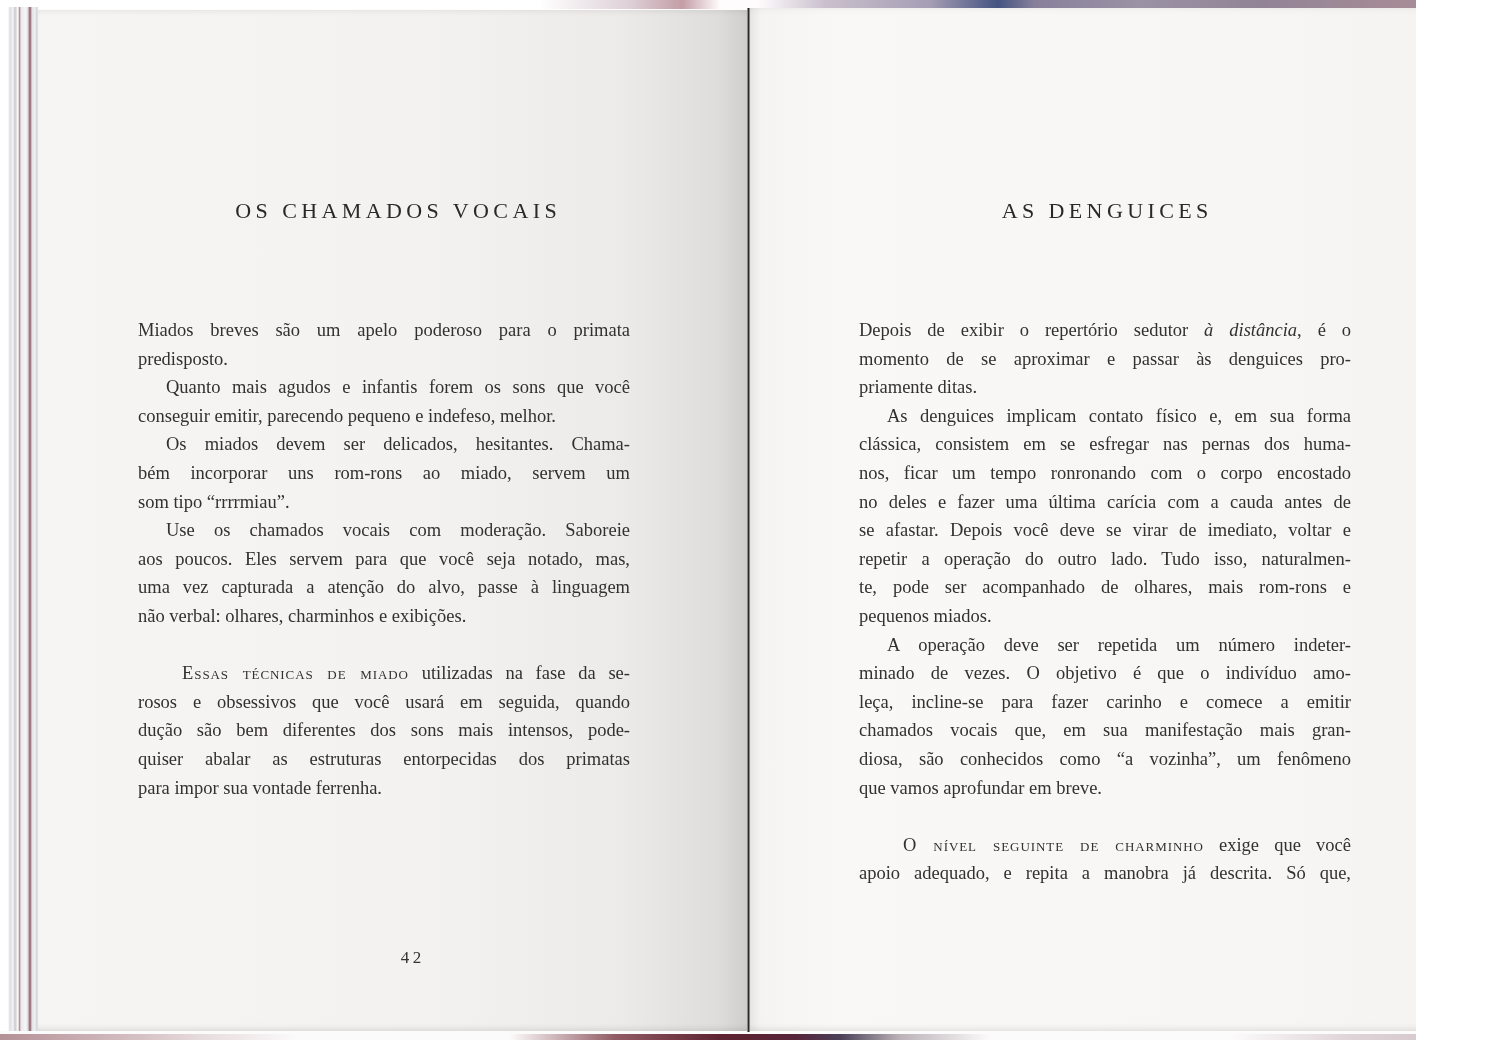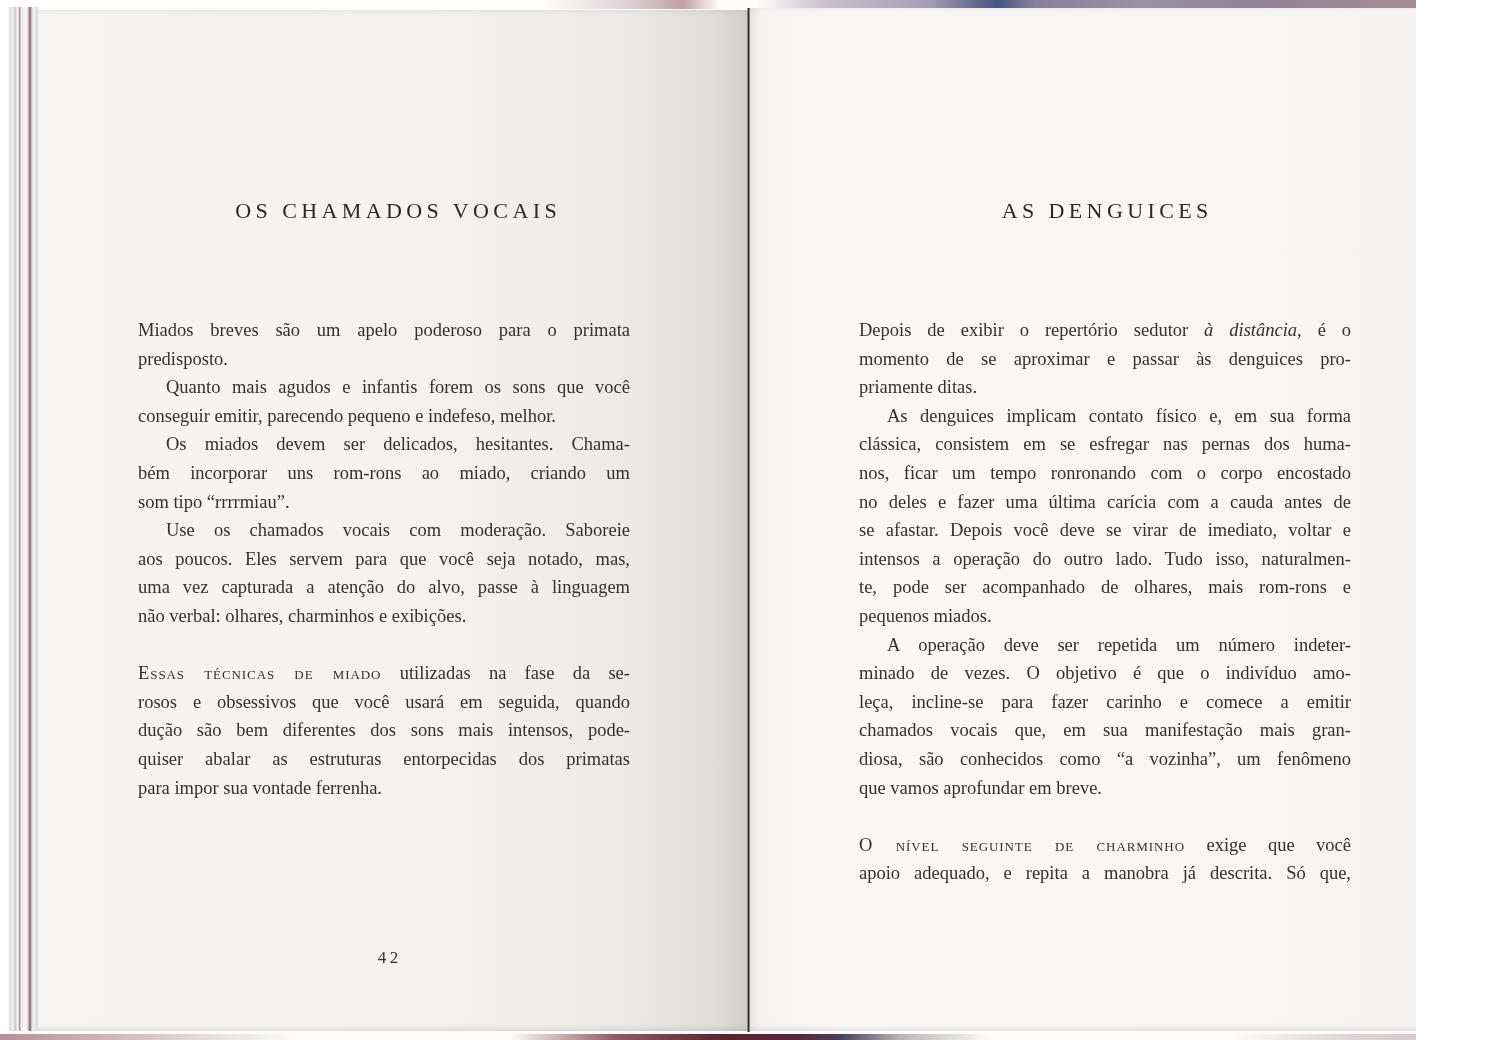--- a/index.html
+++ b/index.html
@@ -55,26 +55,26 @@
 
   .body-col{position:absolute;width:492px;color:#33312d;font-size:18.5px;}
   .page-left  .body-col{left:100px;top:306px;}
   .page-right .body-col{left:109px;top:308px;}
 
   .para{margin:0;}
   .para.gap{margin-top:28.6px;}
   .line{line-height:28.6px;text-align:justify;text-align-last:justify;}
   .line.lastline{text-align-last:left;}
   .line.indent{text-indent:28px;}
-  .sc{font-variant:small-caps;letter-spacing:.05em;}
+  .sc{font-variant:small-caps;letter-spacing:.05em;margin-left:44px;}
   .it{font-style:italic;}
 
   .pagenum{position:absolute;width:492px;text-align:center;top:938px;
     font-size:17px;letter-spacing:.22em;color:#35332f;text-indent:.22em;}
-  .page-left  .pagenum{left:104px;}
+  .page-left  .pagenum{left:127px;}
   .page-right .pagenum{left:109px;}
 </style>
 </head>
 <body>
 
 <div class="scene">
 
   <div class="top-strip"></div>
   <div class="left-edge"></div>
   <div class="right-edge"></div>
@@ -88,21 +88,21 @@
         <div class="para">
           <div class="line">Miados breves são um apelo poderoso para o primata</div>
           <div class="line lastline">predisposto.</div>
         </div>
         <div class="para">
           <div class="line indent">Quanto mais agudos e infantis forem os sons que você</div>
           <div class="line lastline">conseguir emitir, parecendo pequeno e indefeso, melhor.</div>
         </div>
         <div class="para">
           <div class="line indent">Os miados devem ser delicados, hesitantes. Chama-</div>
-          <div class="line">bém incorporar uns rom-rons ao miado, criando um</div>
+          <div class="line">bém incorporar uns rom-rons ao miado, servem um</div>
           <div class="line lastline">som tipo “rrrrmiau”.</div>
         </div>
         <div class="para">
           <div class="line indent">Use os chamados vocais com moderação. Saboreie</div>
           <div class="line">aos poucos. Eles servem para que você seja notado, mas,</div>
           <div class="line">uma vez capturada a atenção do alvo, passe à linguagem</div>
           <div class="line lastline">não verbal: olhares, charminhos e exibições.</div>
         </div>
         <div class="para gap">
           <div class="line"><span class="sc">Essas técnicas de miado</span> utilizadas na fase da se-</div>
@@ -124,21 +124,21 @@
           <div class="line">Depois de exibir o repertório sedutor <span class="it">à distância</span>, é o</div>
           <div class="line">momento de se aproximar e passar às denguices pro-</div>
           <div class="line lastline">priamente ditas.</div>
         </div>
         <div class="para">
           <div class="line indent">As denguices implicam contato físico e, em sua forma</div>
           <div class="line">clássica, consistem em se esfregar nas pernas dos huma-</div>
           <div class="line">nos, ficar um tempo ronronando com o corpo encostado</div>
           <div class="line">no deles e fazer uma última carícia com a cauda antes de</div>
           <div class="line">se afastar. Depois você deve se virar de imediato, voltar e</div>
-          <div class="line">intensos a operação do outro lado. Tudo isso, naturalmen-</div>
+          <div class="line">repetir a operação do outro lado. Tudo isso, naturalmen-</div>
           <div class="line">te, pode ser acompanhado de olhares, mais rom-rons e</div>
           <div class="line lastline">pequenos miados.</div>
         </div>
         <div class="para">
           <div class="line indent">A operação deve ser repetida um número indeter-</div>
           <div class="line">minado de vezes. O objetivo é que o indivíduo amo-</div>
           <div class="line">leça, incline-se para fazer carinho e comece a emitir</div>
           <div class="line">chamados vocais que, em sua manifestação mais gran-</div>
           <div class="line">diosa, são conhecidos como “a vozinha”, um fenômeno</div>
           <div class="line lastline">que vamos aprofundar em breve.</div>

